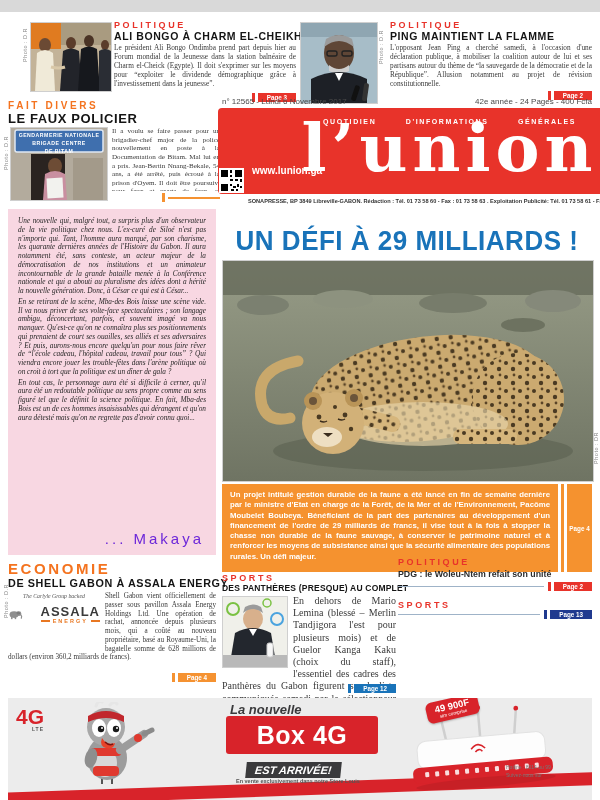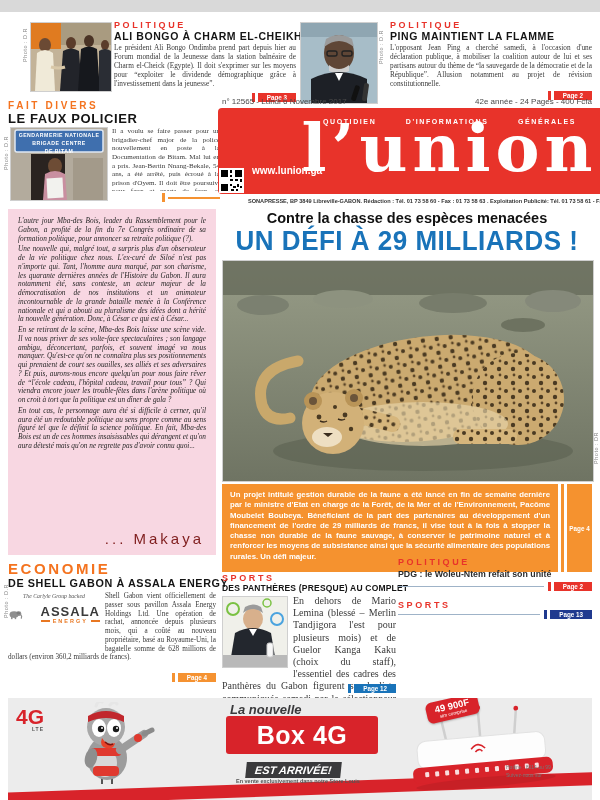--- a/index.html
+++ b/index.html
@@ -38,21 +38,21 @@
   .contact{font-family:"Liberation Sans",sans-serif;font-size:5.6px;color:#333;
       font-weight:bold;white-space:nowrap;}
   
   .chron{background:#f8d7e2;padding:8px 10px;box-sizing:border-box;}
   .chron h2{margin:0 0 5px 0;font-family:"Liberation Sans",sans-serif;font-weight:bold;
       font-size:16px;letter-spacing:2px;color:#161616;}
   .chron .paras{height:272px;overflow:hidden;}
   .chron p{margin:0 0 2px 0;font-style:italic;font-size:7.3px;line-height:1.2;
       text-align:justify;color:#262626;}
   .chron .sig{position:absolute;right:12px;bottom:8px;font-family:"Liberation Sans",sans-serif;
-      font-size:15px;letter-spacing:3px;color:#7f1d1d;}
+      font-size:15px;letter-spacing:3px;color:#6d28d9;}
   
   .kicker{text-align:center;font-family:"Liberation Sans",sans-serif;font-weight:bold;
       font-size:14.5px;color:#111;}
   .mainhead{text-align:center;font-family:"Liberation Sans",sans-serif;font-weight:bold;
       font-size:26px;color:#1973b9;letter-spacing:.5px;transform:scaleY(1.08);}
   .caption{background:#f5922f;color:#fff;font-family:"Liberation Sans",sans-serif;
       font-weight:bold;font-size:7.8px;line-height:1.32;text-align:justify;
       padding:6px 8px;box-sizing:border-box;}
   .page4box{background:#f5922f;color:#fff;display:flex;align-items:center;justify-content:center;
       font-family:"Liberation Sans",sans-serif;font-weight:bold;font-size:6.3px;}
@@ -196,29 +196,27 @@
       <svg width="25" height="25" viewBox="0 0 25 25">
         <rect width="25" height="25" fill="#fff"></rect>
         <path fill="#000" d="M2 2h7v7h-7z M4 4h3v3h-3z M16 2h7v7h-7z M18 4h3v3h-3z M2 16h7v7h-7z M4 18h3v3h-3z M11 2h2v3h-2z M11 7h2v2h-2z M11 11h3v2h-3z M16 11h3v2h-3z M21 11h2v3h-2z M11 16h2v2h-2z M14 18h3v2h-3z M18 16h2v3h-2z M21 18h2v2h-2z M12 21h3v2h-3z M17 21h2v2h-2z"></path>
       </svg>
     </div>
   </div>
   <div class="contact abs" style="left:248px;top:186px;">SONAPRESSE, BP 3849 Libreville-GABON. Rédaction : Tél. 01 73 58 60 - Fax : 01 73 58 63 . Exploitation Publicité: Tél. 01 73 58 61 - Fax 01 73 58 62</div>
 
   <div class="abs chron" style="left:8px;top:197px;width:208px;height:346px;">
     <div class="paras">
-      <p>L'autre jour Mba-des Bois, leader du Rassemblement pour le Gabon, a profité de la fin du 7e Congrès ordinaire de sa formation politique, pour annoncer sa retraite politique (?).</p>
       <p>Une nouvelle qui, malgré tout, a surpris plus d'un observateur de la vie politique chez nous. L'ex-curé de Siloé n'est pas n'importe qui. Tant, l'homme aura marqué, par son charisme, les quarante dernières années de l'Histoire du Gabon. Il aura notamment été, sans conteste, un acteur majeur de la démocratisation de nos institutions et un animateur incontournable de la grande bataille menée à la Conférence nationale et qui a abouti au pluralisme des idées dont a hérité la nouvelle génération. Donc, à César ce qui est à César...</p>
       <p>En se retirant de la scène, Mba-des Bois laisse une scène vide. Il va nous priver de ses volte-face spectaculaires ; son langage ambigu, déconcertant, parfois, et souvent imagé va nous manquer. Qu'est-ce qu'on ne connaîtra plus ses positionnements qui prenaient de court ses ouailles, ses alliés et ses adversaires ? Et puis, aurons-nous encore quelqu'un pour nous faire rêver de “l'école cadeau, l'hôpital cadeau, travail pour tous” ? Qui viendra encore jouer les trouble-fêtes dans l'arène politique où on croit à tort que la politique est un dîner de gala ?</p>
       <p>En tout cas, le personnage aura été si difficile à cerner, qu'il aura été un redoutable politique au sens propre comme au sens figuré tel que le définit la science politique. En fait, Mba-des Bois est un de ces hommes insaisissables qui dérangent et qu'on aura détesté mais qu'on ne regrette pas d'avoir connu quoi...</p>
     </div>
     <div class="sig">... Makaya</div>
   </div>
 
-  <div class="kicker abs" style="left:222px;top:198px;width:370px;">Contre la chasse des espèces menacées</div>
   <div class="mainhead abs" style="left:222px;top:213px;width:370px;">UN DÉFI À 29 MILLIARDS !</div>
 
   <div class="abs photo" style="left:222px;top:248px;width:370px;height:220px;">
     <svg width="370" height="220" viewBox="0 0 370 220">
       <defs>
         <linearGradient id="bgG" x1="0" y1="0" x2="0" y2="1">
           <stop offset="0" stop-color="#979c87"></stop>
             <stop offset="1" stop-color="#6f7463"></stop>
         </linearGradient>
         <pattern id="spots" width="14" height="14" patternUnits="userSpaceOnUse">

